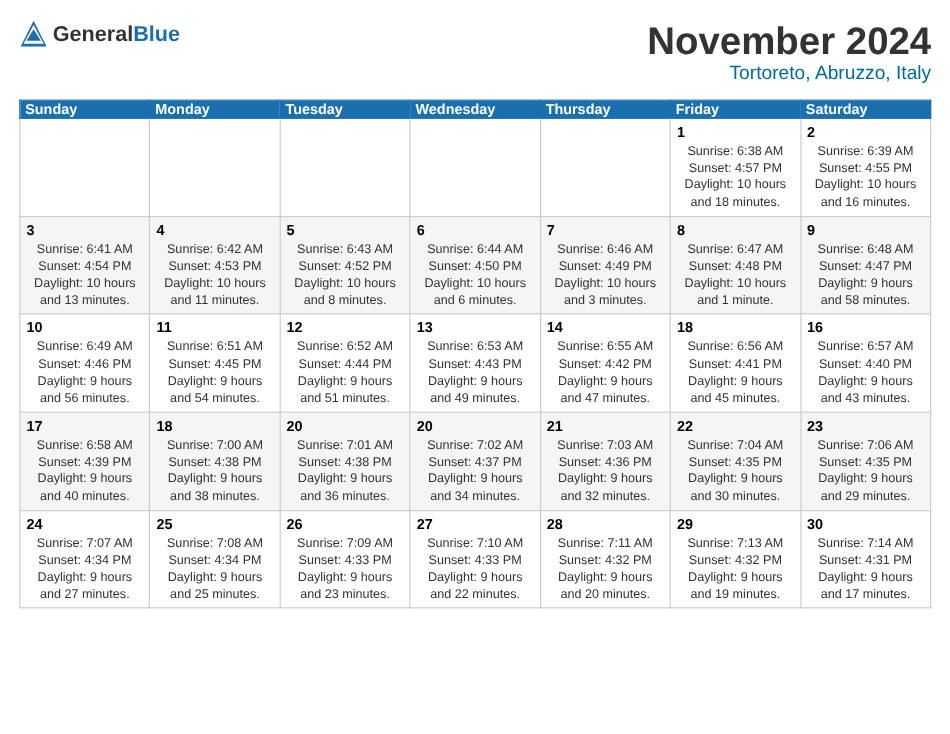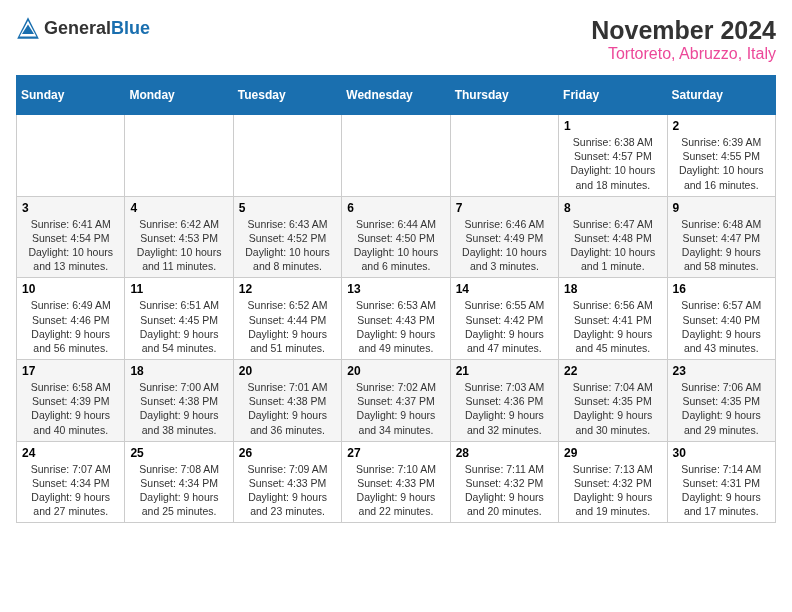--- a/index.html
+++ b/index.html
@@ -33,37 +33,37 @@
       color: #1a6faf;
     }
     .logo-icon {
       width: 24px;
       height: 24px;
     }
     .title-area {
       text-align: right;
     }
     .month-title {
-      font-size: 25px;
+      font-size: 32px;
       font-weight: bold;
       color: #333;
     }
     .location-title {
       font-size: 16px;
-      color: #ec4899;
+      color: #0369a1;
     }
     .calendar {
       width: 100%;
       border-collapse: collapse;
       font-size: 11px;
     }
     .calendar th {
       background: #1a6faf;
       color: #fff;
-      padding: 12px 4px;
+      padding: 0 4px;
       text-align: left;
       font-size: 12px;
       font-weight: bold;
       border: 1px solid #1a6faf;
     }
     .calendar td {
       border: 1px solid #ccc;
       vertical-align: top;
       padding: 4px 5px;
       width: calc(100% / 7);

